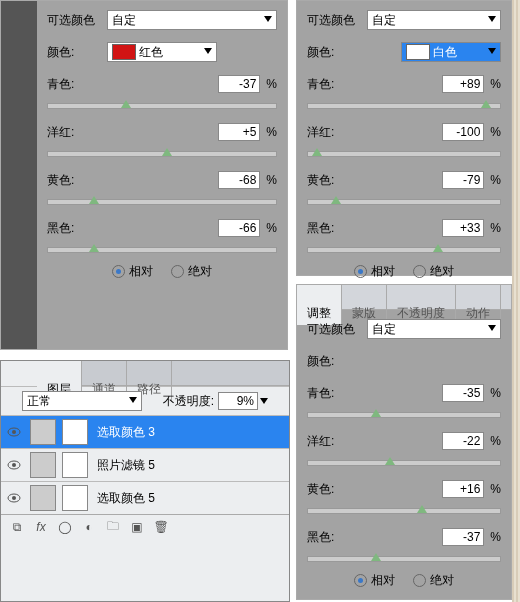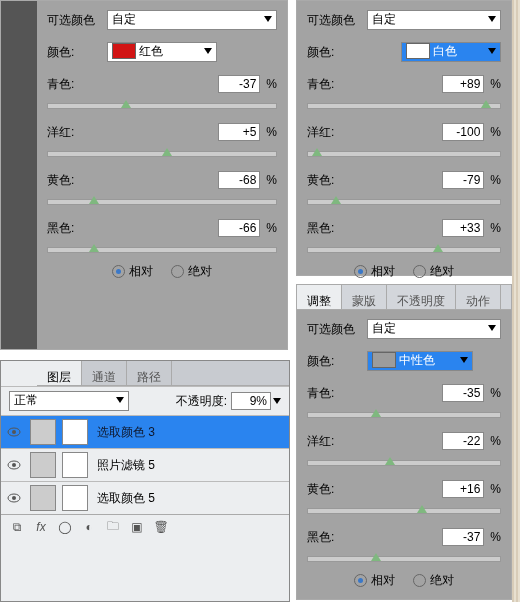--- a/index.html
+++ b/index.html
@@ -1,43 +1,43 @@
 <!DOCTYPE html>
 <html><head>
 <meta charset="utf-8">
 <style>
 body{margin:0;background:#fff;font-family:"Microsoft YaHei",sans-serif;font-size:12px;color:#000;width:520px;height:602px;position:relative;}
 .panel{position:absolute;background:#a3a3a3;border:1px solid #aaa;box-sizing:border-box;}
 .tabbar{height:24px;background:#d3d6db;display:flex;border-bottom:1px solid #aaa;}
-.tab{padding:8px 10px;border-right:1px solid #aaa;color:#555;}
+.tab{padding:20px 10px;border-right:1px solid #aaa;color:#555;}
 .tab.active{background:#eceef0;color:#000;}
 .row{display:flex;align-items:center;height:26px;margin:6px 10px;position:relative;}
 .lbl{width:60px;}
-.dd{border:1px solid #888;background:#fff;height:18px;display:flex;align-items:flex-start;padding:0 4px;flex:1;position:relative;font-family:Liberation Mono, monospace;}
+.dd{border:1px solid #888;background:#fff;height:18px;display:flex;align-items:center;padding:0 4px;flex:1;position:relative;font-family:Liberation Mono, monospace;}
 .caret{position:absolute;right:4px;top:5px;width:0;height:0;border-left:4px solid transparent;border-right:4px solid transparent;border-top:6px solid #000;}
 .sw{width:22px;height:14px;border:1px solid #666;margin-right:3px;}
 .val{width:42px;height:18px;border:1px solid #888;background:#fff;text-align:right;padding:0 3px;box-sizing:border-box;font-family:inherit;font-size:12px;}
 .pct{margin-left:6px;}
 .srow{margin:2px 10px 10px 10px;}
 .track{height:4px;background:#ccc;border:1px solid #999;position:relative;}
 .handle{position:absolute;top:-4px;width:0;height:0;border-left:5px solid transparent;border-right:5px solid transparent;border-bottom:8px solid #7fb87f;}
 .radios{display:flex;justify-content:center;gap:18px;margin:10px 0;}
 .r{display:flex;align-items:center;gap:4px;}
 .rb{width:11px;height:11px;border:1px solid #666;border-radius:50%;display:flex;align-items:center;justify-content:center;}
 .rb.on::after{content:"";width:5px;height:5px;background:#3a78c8;border-radius:50%;}
 
 .dark{width:36px;background:#555;position:absolute;left:0;top:0;}
 
 .lyr{position:absolute;left:0;bottom:0;width:288px;background:#eceef0;border:1px solid #888;}
 .lyr .tabbar{background:#c8cbd0;margin-left:36px;}
-.lrow{display:flex;align-items:center;padding:4px 8px;border-top:1px solid #bbb;}
+.lrow{display:flex;align-items:center;padding:4px 21px;border-top:1px solid #bbb;}
 .thumb{width:24px;height:24px;border:1px solid #888;background:#fff;margin:0 3px;}
 .thumb.grey{background:#ccc;}
 .ly{display:flex;align-items:center;padding:3px 4px;border-top:1px solid #bbb;}
-.ly.sel{background:#2a84ef;color:#0f172a;}
+.ly.sel{background:#2a84ef;color:#ffffff;}
 .eye{width:18px;height:18px;display:flex;align-items:center;justify-content:center;margin-right:4px;}
 .eye svg{width:14px;height:10px;}
 .toolb{display:flex;gap:8px;padding:4px 8px;border-top:1px solid #aaa;color:#555;}
 .ico{width:16px;height:16px;display:flex;align-items:center;justify-content:center;}
 .dd.sel{background:#2a84ef;color:#fff;}
 
 .striped{position:absolute;top:0;right:0;width:8px;height:100%;background:repeating-linear-gradient(90deg,#d8ccb8,#d8ccb8 2px,#e8e0d0 2px,#e8e0d0 4px);}
 </style>
 </head>
 <body>
@@ -204,25 +204,20 @@
   </div>
   <div class="row">
     <span class="lbl">可选颜色</span>
     <div class="dd">
         <span>自定</span>
         <span class="caret"></span>
       </div>
   </div>
   <div class="row">
     <span class="lbl">颜色:</span>
-    <div class="dd sel" style="flex:0 0 96px;">
-      <span class="sw" style="background:#9c9c9c;"></span>
-      <span>中性色</span>
-      <span class="caret"></span>
-    </div>
   </div>
   <div id="br-sliders">
       <div class="row">
         <span class="lbl">青色:</span>
         <div style="flex:1"></div>
         <input class="val" value="-35" style="">
         <span class="pct">%</span>
       </div>
       <div class="srow">
         <div class="track">

